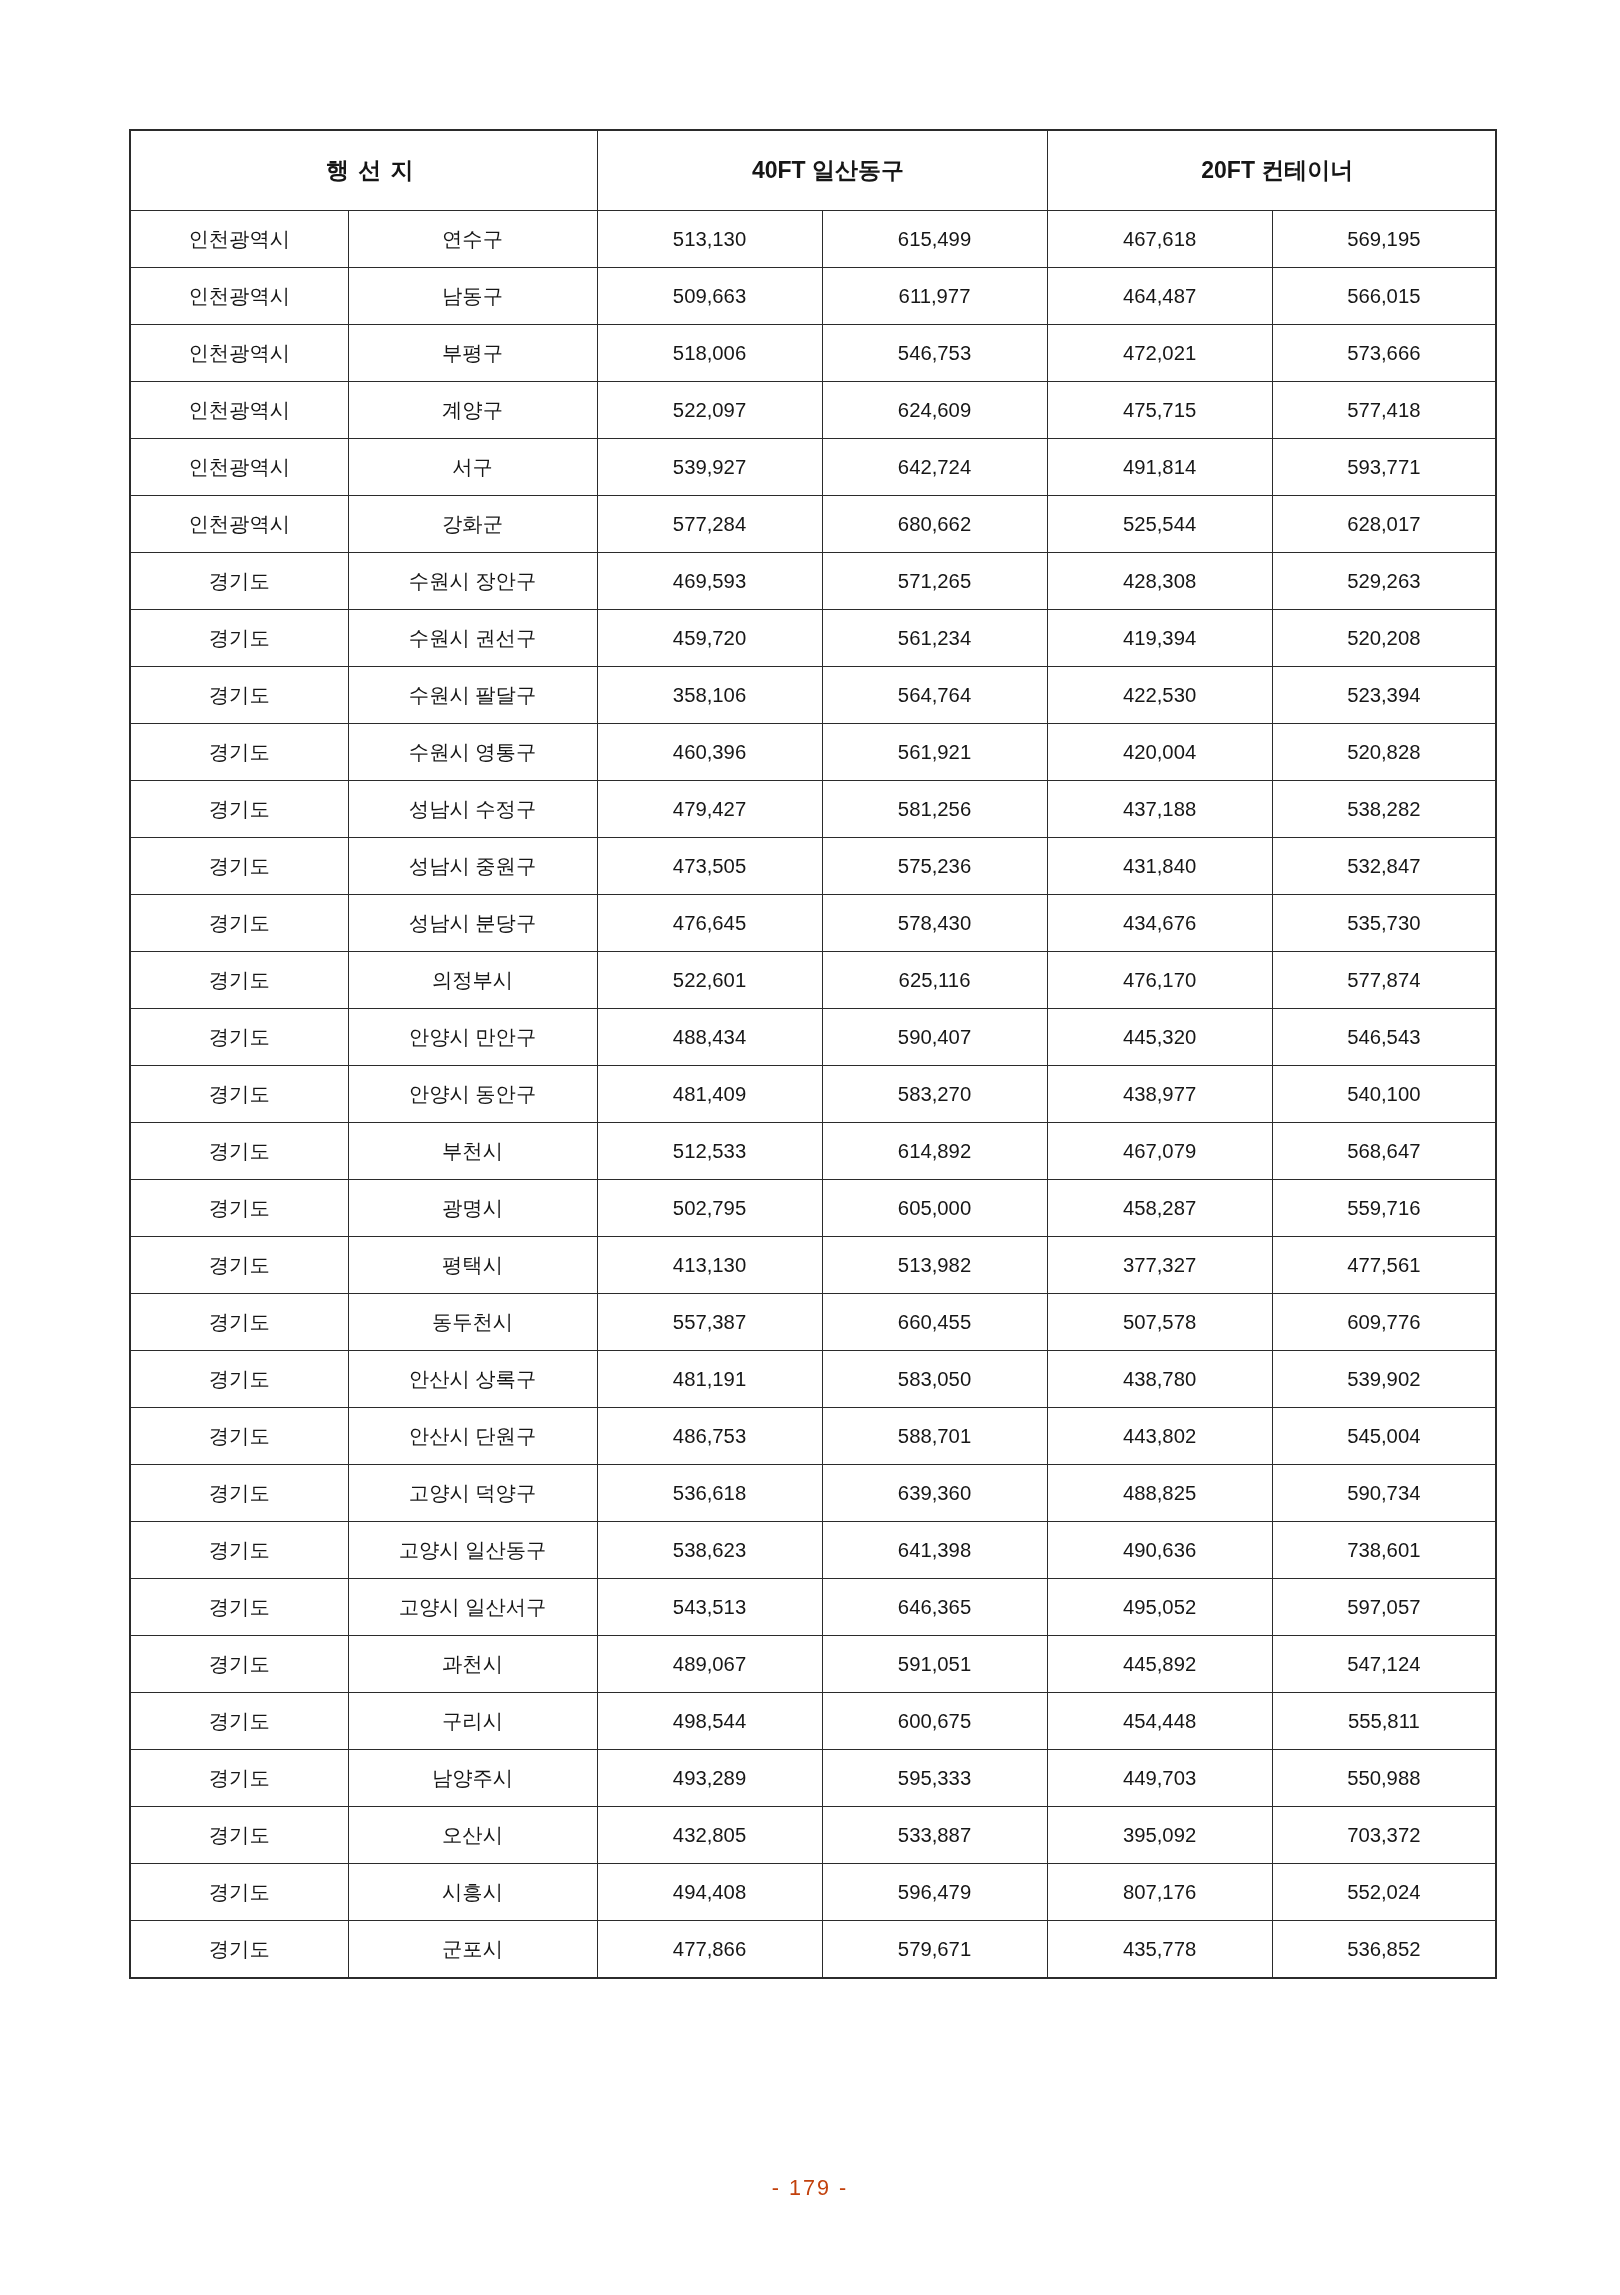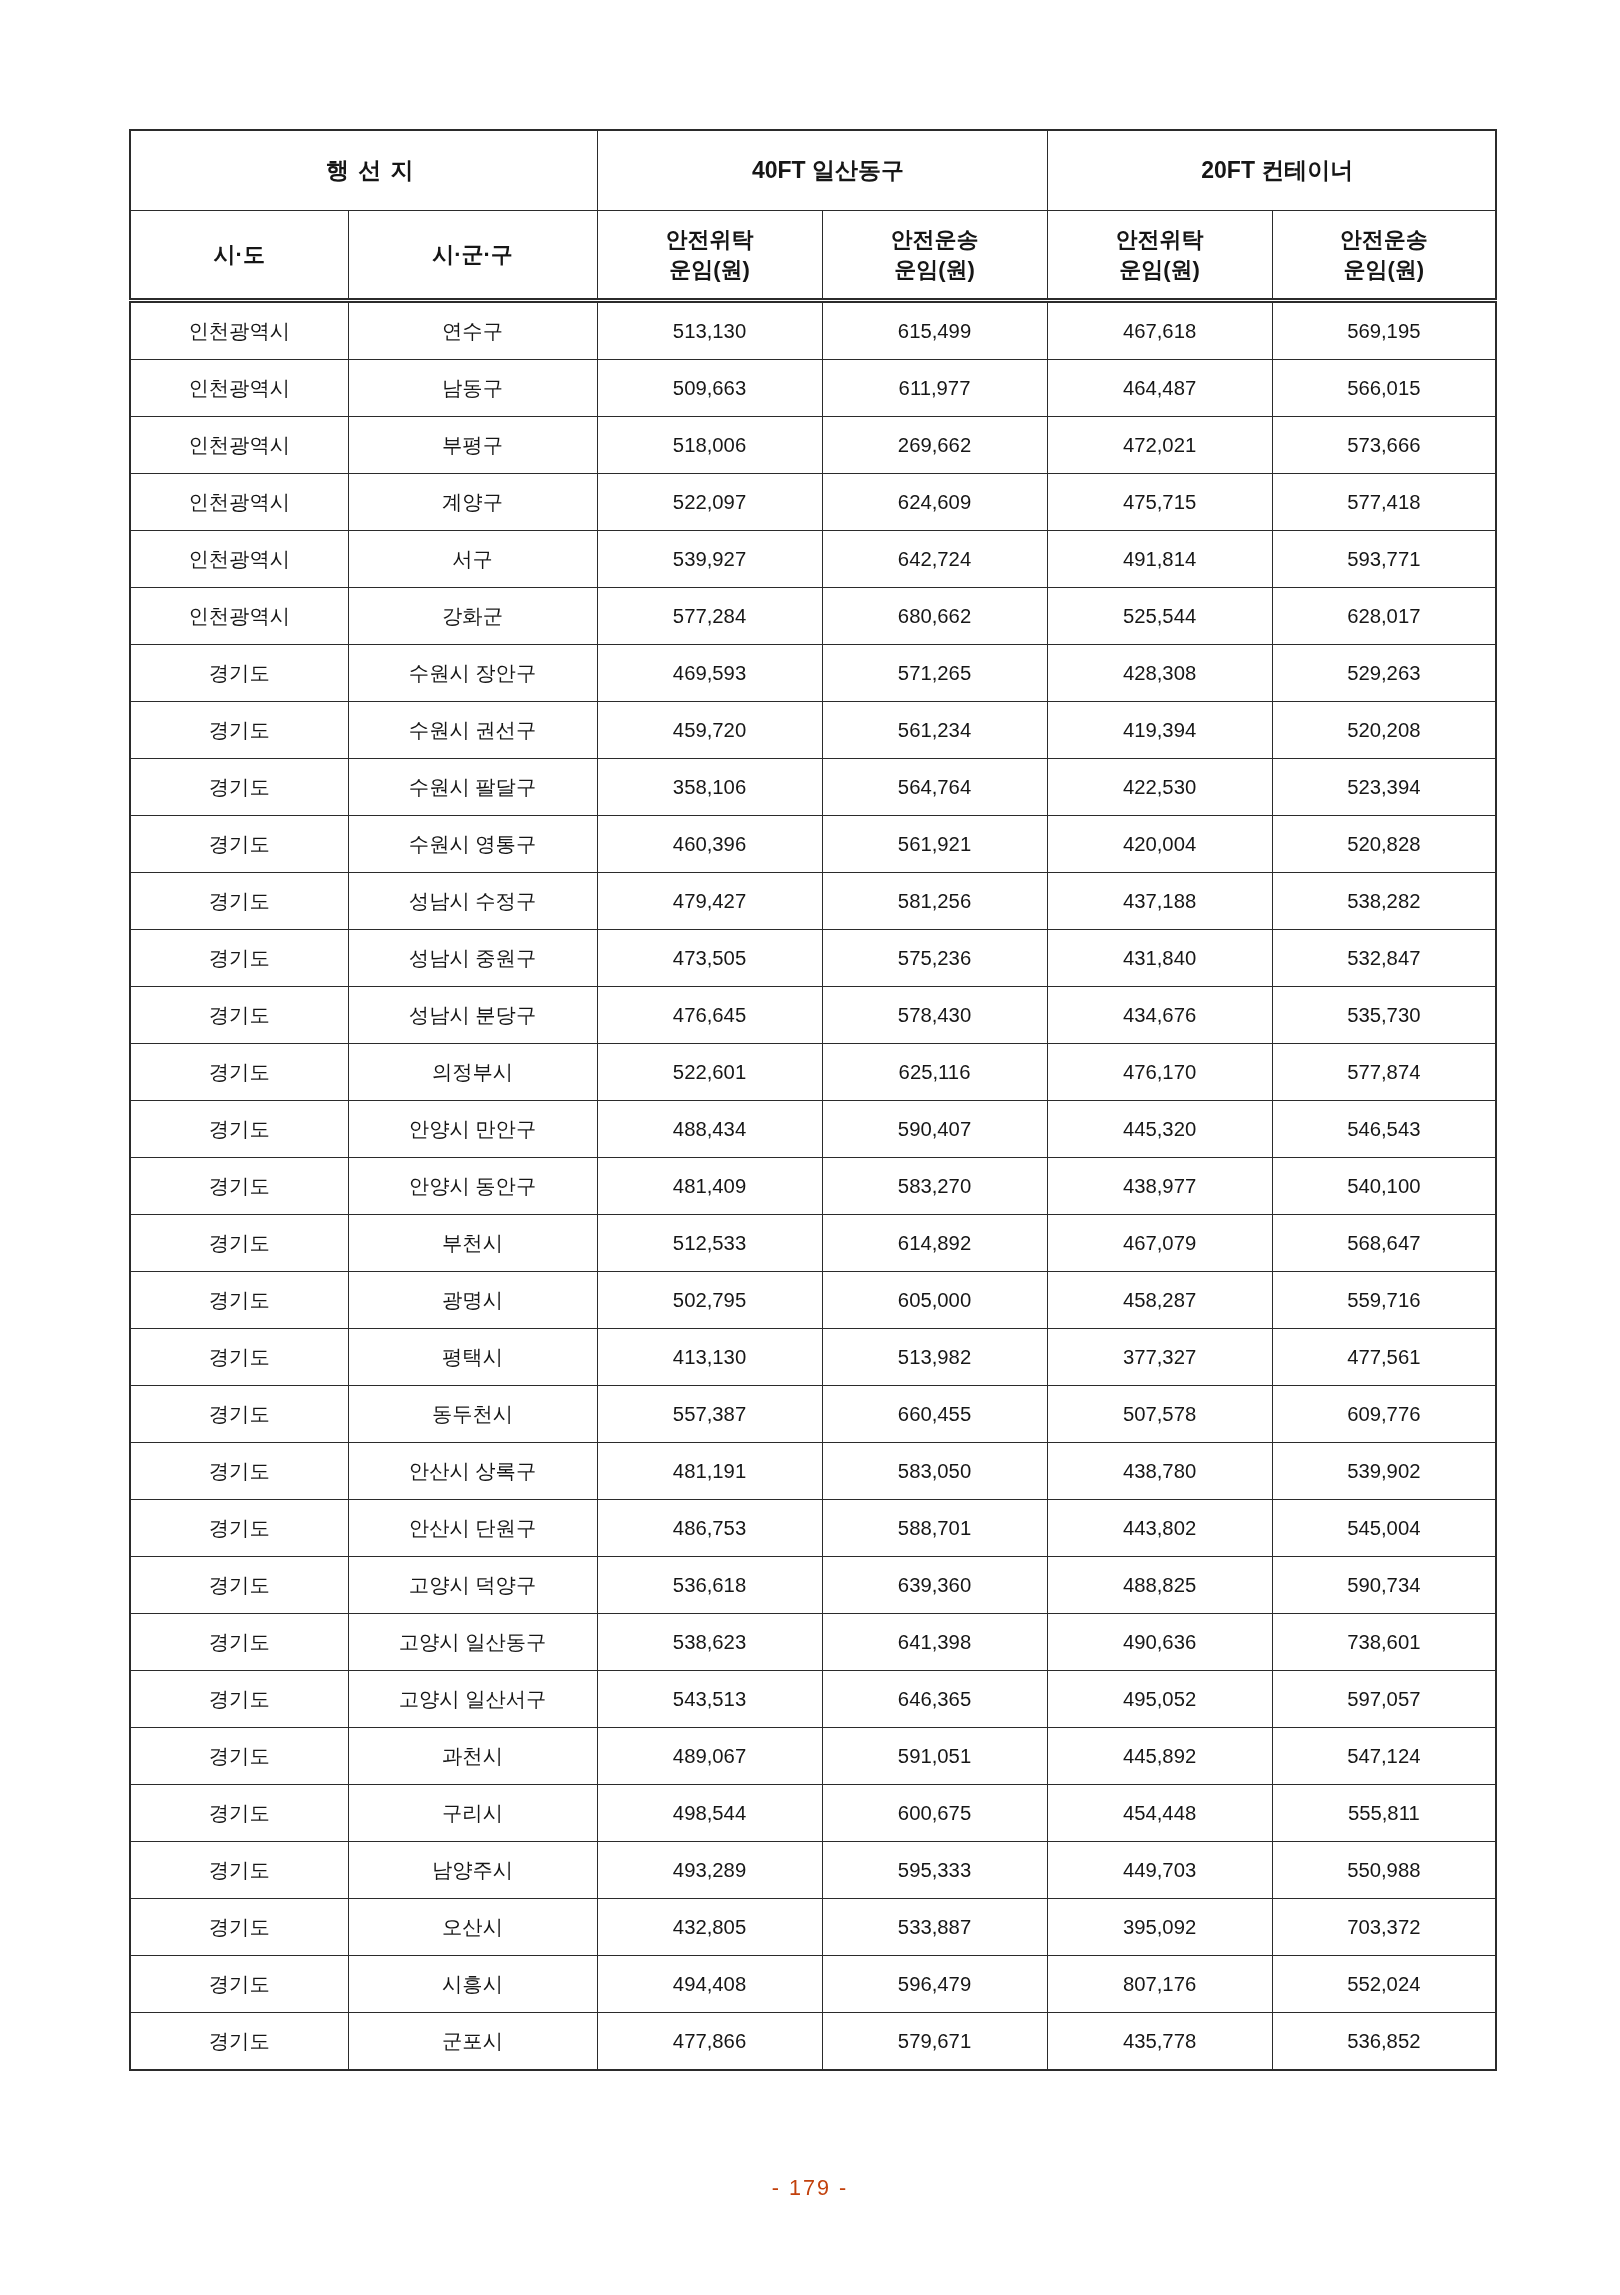--- a/index.html
+++ b/index.html
@@ -80,32 +80,20 @@
       <col style="width:225px">
       <col style="width:225px">
       <col style="width:224px">
     </colgroup>
     <thead>
       <tr class="group-row">
         <th colspan="2" class="dest-header">행선지</th>
         <th colspan="2">40FT 일산동구</th>
         <th colspan="2">20FT 컨테이너</th>
       </tr>
-      <tr class="sub-row">
-        <th>시·도</th>
-        <th>시·군·구</th>
-        <th>안전위탁
-운임(원)</th>
-        <th>안전운송
-운임(원)</th>
-        <th>안전위탁
-운임(원)</th>
-        <th>안전운송
-운임(원)</th>
-      </tr>
     </thead>
     <tbody>
         <tr>
           <td>인천광역시</td>
           <td>연수구</td>
           <td>513,130</td>
           <td>615,499</td>
           <td>467,618</td>
           <td>569,195</td>
         </tr>
@@ -114,21 +102,21 @@
           <td>남동구</td>
           <td>509,663</td>
           <td>611,977</td>
           <td>464,487</td>
           <td>566,015</td>
         </tr>
         <tr>
           <td>인천광역시</td>
           <td>부평구</td>
           <td>518,006</td>
-          <td>269,662</td>
+          <td>546,753</td>
           <td>472,021</td>
           <td>573,666</td>
         </tr>
         <tr>
           <td>인천광역시</td>
           <td>계양구</td>
           <td>522,097</td>
           <td>624,609</td>
           <td>475,715</td>
           <td>577,418</td>

